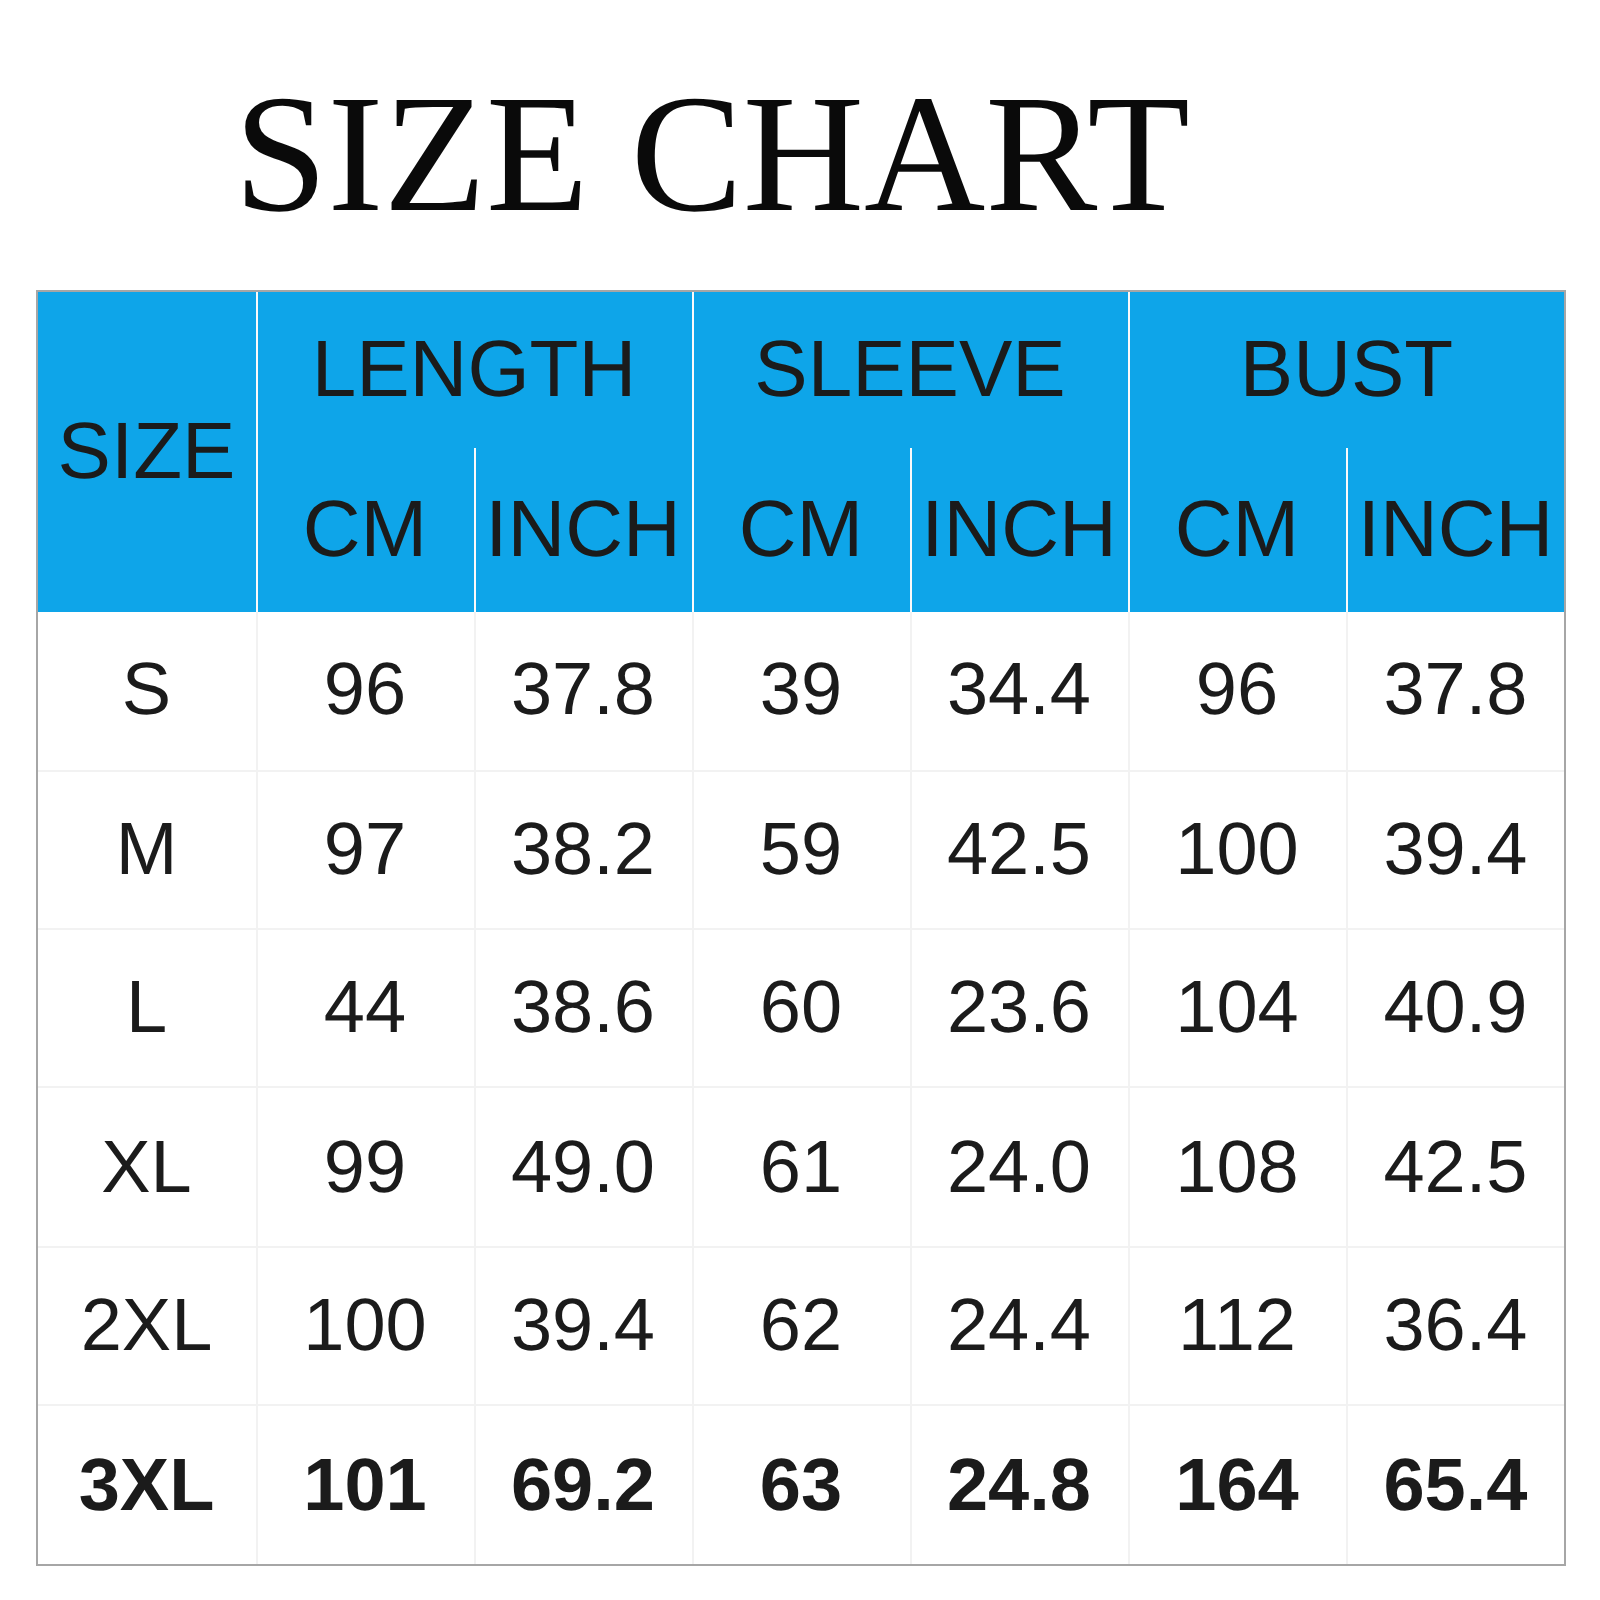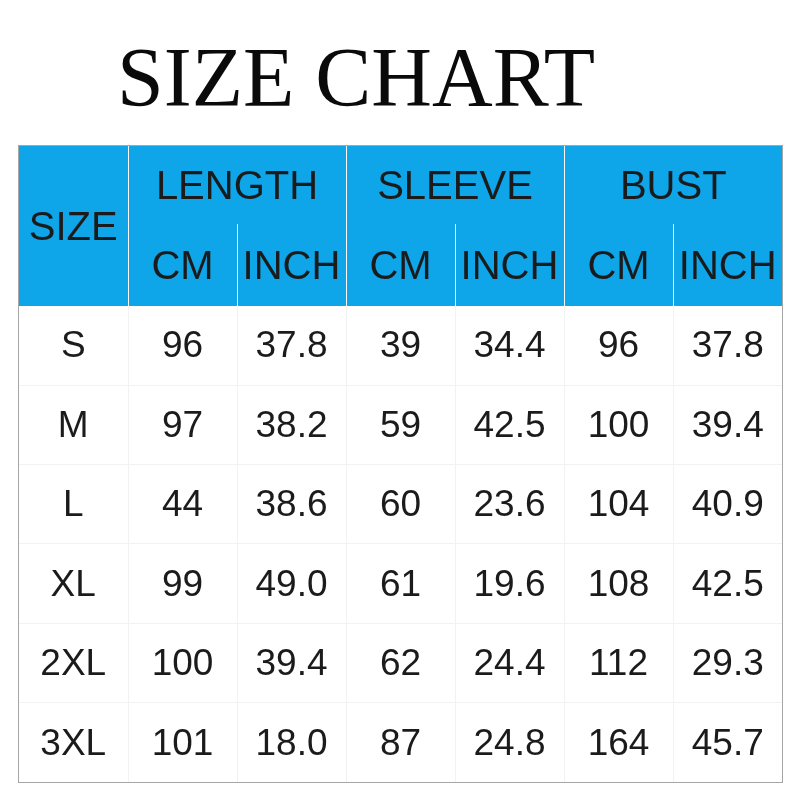--- a/index.html
+++ b/index.html
@@ -61,21 +61,21 @@
   tbody th, tbody td {
     background: #ffffff;
     font-weight: 400;
     font-size: 37px;
     border: 1px solid #f2f2f2;
   }
   tbody tr { height: 79px; }
   tbody tr > *:first-child { border-left: none; }
   tbody tr > *:last-child { border-right: none; }
   tbody tr:first-child > * { border-top: none; }
-  tbody tr:last-child > * { border-bottom: none; }
+  tbody tr:last-child > * { border-bottom: none; font-weight: bold; }
 </style>
 </head>
 <body>
 
 <div>
   <h1 class="title">SIZE CHART</h1>
 
   <div class="table-wrap">
     <table>
       <colgroup>
@@ -129,38 +129,38 @@
           <td>60</td>
           <td>23.6</td>
           <td>104</td>
           <td>40.9</td>
         </tr>
         <tr>
           <th>XL</th>
           <td>99</td>
           <td>49.0</td>
           <td>61</td>
-          <td>19.6</td>
+          <td>24.0</td>
           <td>108</td>
           <td>42.5</td>
         </tr>
         <tr>
           <th>2XL</th>
           <td>100</td>
           <td>39.4</td>
           <td>62</td>
           <td>24.4</td>
           <td>112</td>
-          <td>29.3</td>
+          <td>36.4</td>
         </tr>
         <tr>
           <th>3XL</th>
           <td>101</td>
-          <td>18.0</td>
-          <td>87</td>
+          <td>69.2</td>
+          <td>63</td>
           <td>24.8</td>
           <td>164</td>
-          <td>45.7</td>
+          <td>65.4</td>
         </tr>
       </tbody>
     </table>
   </div>
 </div>
 
 </body></html>

